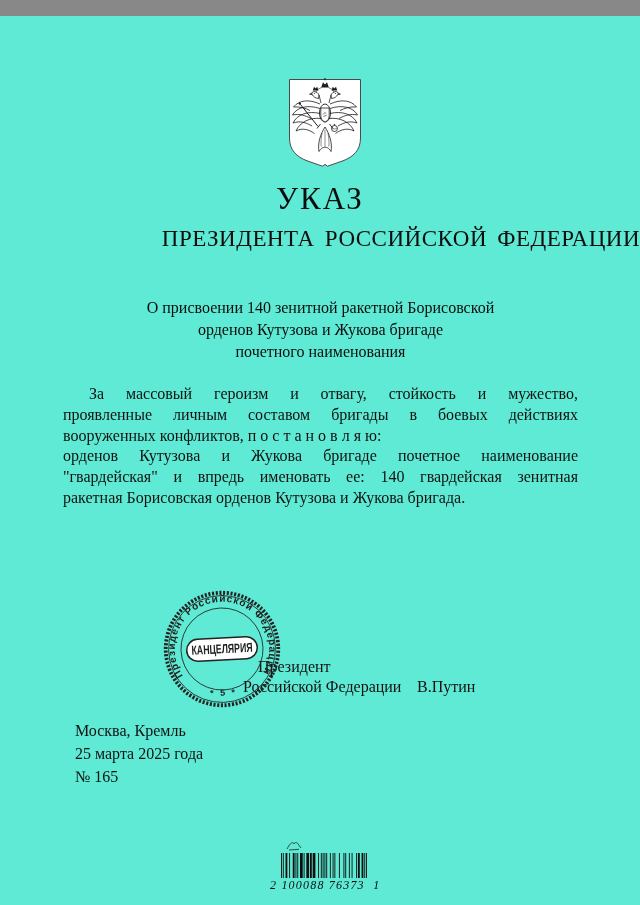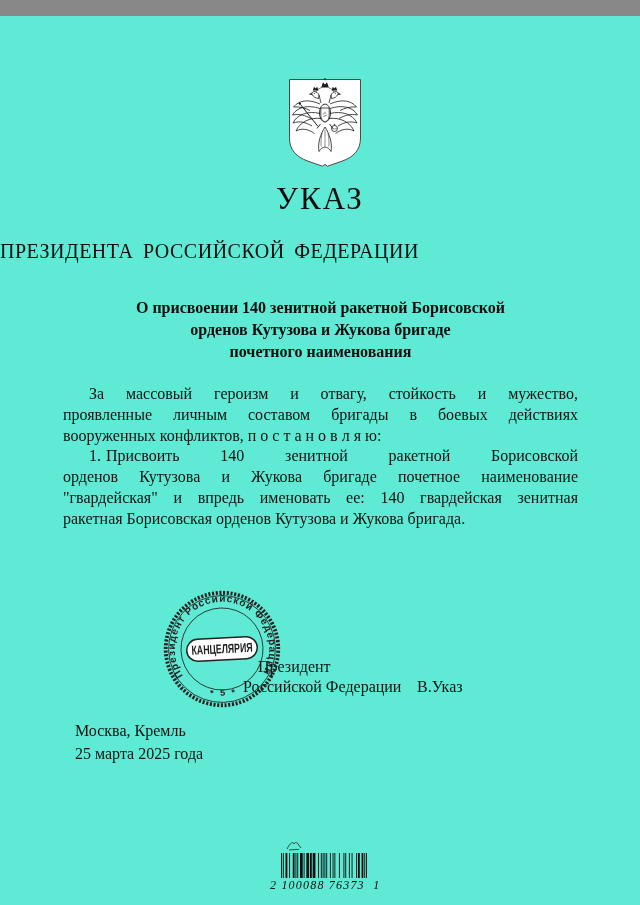--- a/index.html
+++ b/index.html
@@ -17,30 +17,30 @@
   .crest{position:absolute;left:287px;top:61px;width:76px;height:91px;}
   
   .h-ukaz{
     position:absolute;left:0;right:0;top:167px;
     text-align:center;
     font-size:31px;line-height:31px;
     letter-spacing:2px;
     color:#0e0e0e;
   }
   .h-issuer{
-    position:absolute;left:0;right:0;top:223px;
-    text-align:left;
-    font-size:20px;line-height:24px;
+    position:absolute;left:0;right:0;top:211px;
+    text-align:right;
+    font-size:23px;line-height:24px;
     letter-spacing:0.5px;word-spacing:4px;
     color:#0e0e0e;
   }
   .doc-title{
     position:absolute;left:63px;top:281px;width:515px;
     text-align:center;
-    font-weight:bold;
+    font-weight:normal;
     font-size:16px;line-height:22px;
     color:#0d0d0d;
   }
   
   .body-text{
     position:absolute;left:63px;top:368px;width:515px;
     font-size:16px;line-height:20.8px;
     color:#121212;
   }
   .bline{min-height:20.8px;}
@@ -132,29 +132,28 @@
   <div class="doc-title">
     <div>О присвоении 140 зенитной ракетной Борисовской</div>
     <div>орденов Кутузова и Жукова бригаде</div>
     <div>почетного наименования</div>
   </div>
 
   <div class="body-text" id="body-text">
       <div class="bline just ind">За массовый героизм и отвагу, стойкость и мужество,</div>
       <div class="bline just">проявленные личным составом бригады в боевых действиях</div>
       <div class="bline">вооруженных конфликтов, п о с т а н о в л я ю:</div>
-      <div class="bline just ind"><span>1.</span><span class="marker-gap"></span><span>Присвоить 140 зенитной ракетной Борисовской</span></div>
       <div class="bline just">орденов Кутузова и Жукова бригаде почетное наименование</div>
       <div class="bline just">"гвардейская" и впредь именовать ее: 140 гвардейская зенитная</div>
       <div class="bline">ракетная Борисовская орденов Кутузова и Жукова бригада.</div>
     </div>
 
   <div class="sig-post1">Президент</div>
   <div class="sig-post2">Российской Федерации</div>
-  <div class="sig-name">В.Указ</div>
+  <div class="sig-name">В.Путин</div>
 
   <svg class="stamp" viewBox="0 0 130 130">
     <g transform="rotate(-2 65 65)">
       <circle cx="65" cy="65" r="59" fill="none" stroke="#222" stroke-width="4" stroke-dasharray="2.2 1.7"></circle>
       <circle cx="65" cy="65" r="56" fill="none" stroke="#222" stroke-width="0.9"></circle>
       <circle cx="65" cy="65" r="43" fill="none" stroke="#222" stroke-width="0.9"></circle>
       <defs>
         <path id="ringPath" d="M 24.5,93.4 A 49.5,49.5 0 1 1 105.5,93.4" fill="none"></path>
       </defs>
       <text font-family="Liberation Sans, DejaVu Sans, sans-serif" font-size="10.5" font-weight="bold" letter-spacing="1">
@@ -164,20 +163,21 @@
       <g transform="rotate(-1 65 65)">
         <rect x="28" y="53.5" width="74" height="23" rx="11.5" fill="#ffffff" stroke="#222" stroke-width="1.6"></rect>
         <text x="65" y="69.5" text-anchor="middle" font-family="Liberation Sans, DejaVu Sans, sans-serif" font-size="13.5" font-weight="bold" textLength="64" lengthAdjust="spacingAndGlyphs">КАНЦЕЛЯРИЯ</text>
       </g>
     </g>
   </svg>
 
   <div class="footer-block">
     <div>Москва, Кремль</div>
     <div>25 марта 2025 года</div>
+    <div>№ 165</div>
   </div>
 
   <div class="barcode-wrap">
     <svg class="barcode-squiggle" viewBox="0 0 18 12">
       <path d="M2,9 C5,3 8,1 9,4 C10,2 12,2 13,4 L16,8 M4,10 L14,9.3" fill="none" stroke="#333" stroke-width="0.9"></path>
     </svg>
     <svg class="barcode-bars" id="barcode-bars" viewBox="0 0 95 25" preserveAspectRatio="none">
         <rect x="0" y="0" width="1" height="25" fill="#0d0d0d"></rect>
         <rect x="2" y="0" width="1" height="25" fill="#0d0d0d"></rect>
         <rect x="5" y="0" width="2" height="25" fill="#0d0d0d"></rect>

